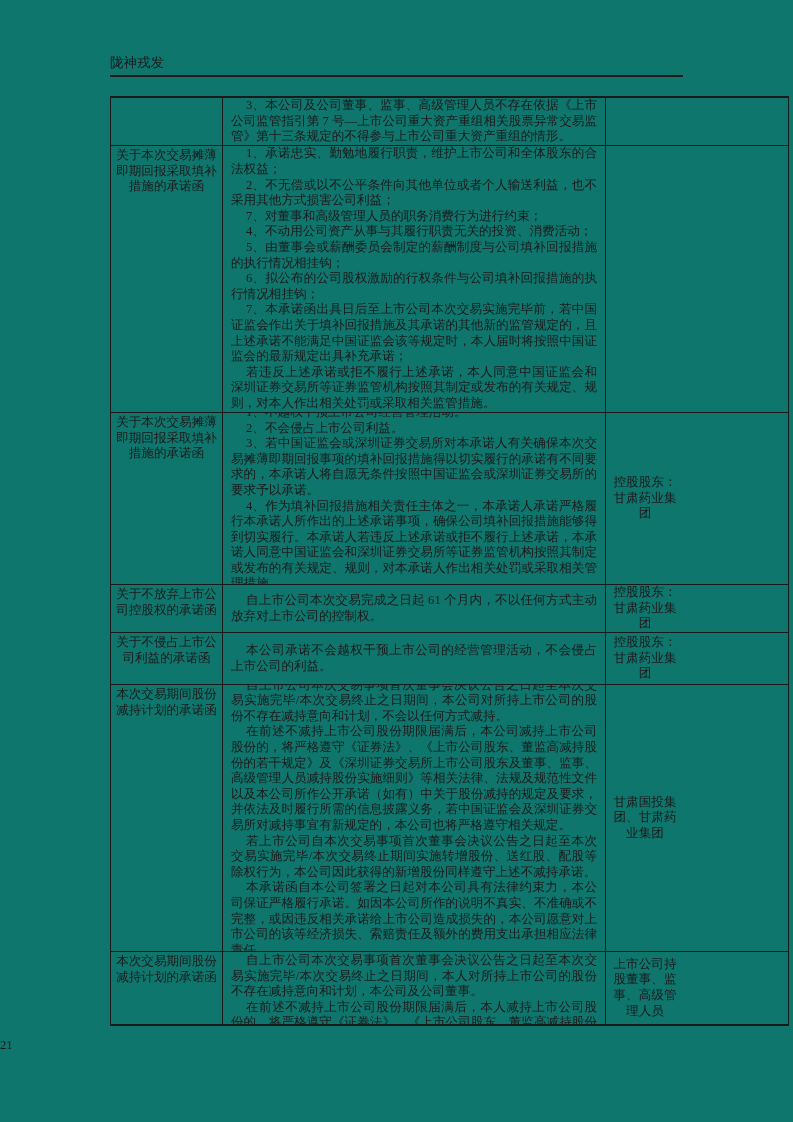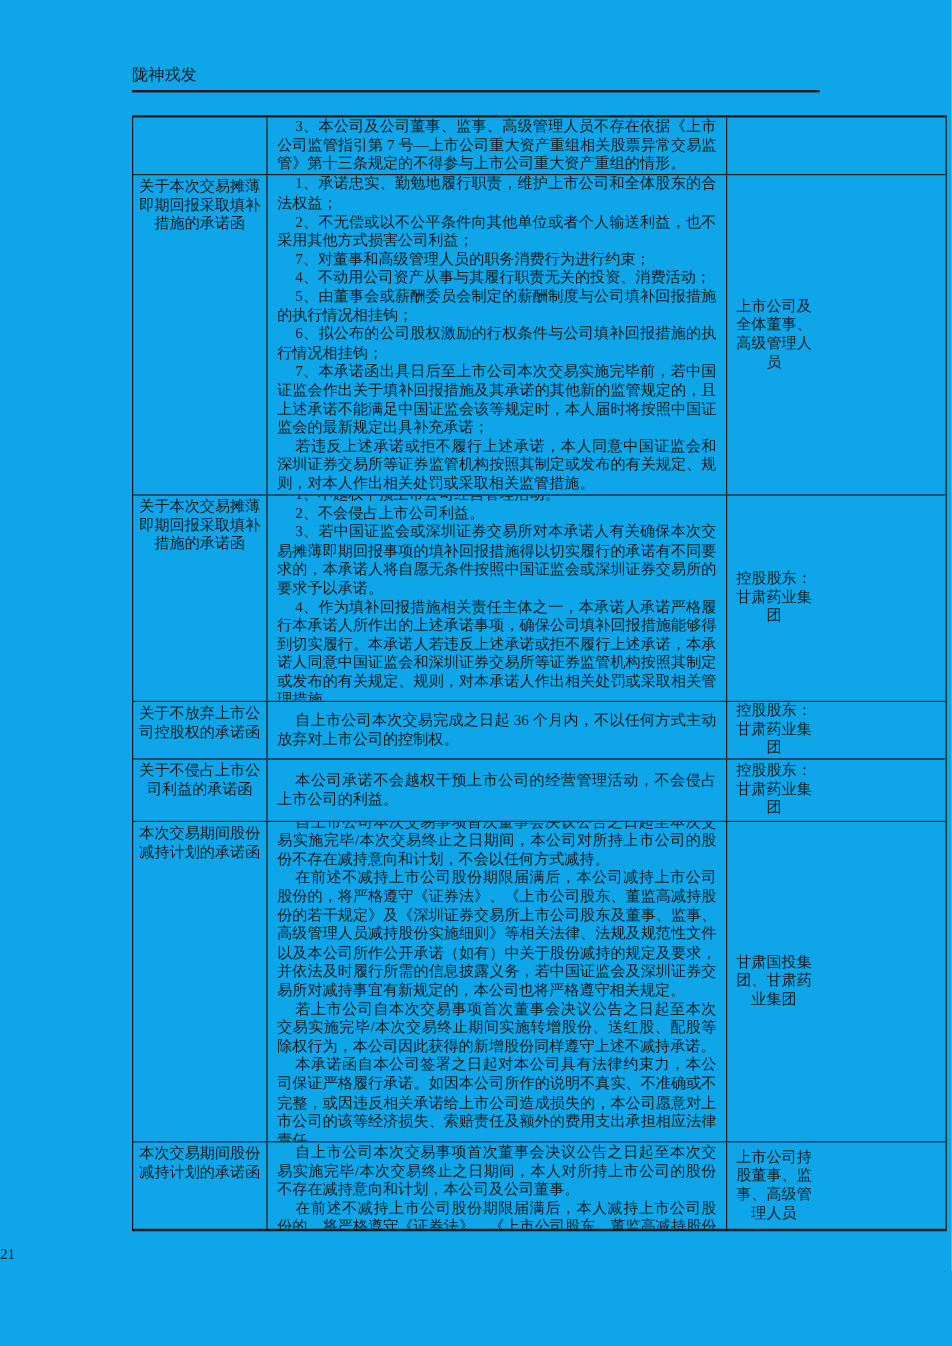--- a/index.html
+++ b/index.html
@@ -1,21 +1,21 @@
 <!DOCTYPE html>
 <html><head>
 <meta charset="utf-8">
 <style>
   html,body{margin:0;padding:0;}
   body{
     width:793px;height:1122px;position:relative;background:#ffffff;
     font-family:"Liberation Serif","DejaVu Serif",serif;
     color:#1a1a1a;
   }
-  .page{position:absolute;inset:0;width:793px;height:1122px;background:#0ea5e9;overflow:hidden;}
+  .page{position:absolute;inset:0;width:793px;height:1122px;background:#0f766e;overflow:hidden;}
 
   
   .hdr{
     position:absolute;left:110px;top:55px;width:573px;
     display:flex;justify-content:space-between;align-items:flex-end;
     font-size:13.5px;line-height:16px;
     border-bottom:2px solid #1a1a1a;padding-bottom:4px;
   }
 
   
@@ -85,23 +85,20 @@
       <div class="cell c2">
         <p class="para">1、承诺忠实、勤勉地履行职责，维护上市公司和全体股东的合法权益；</p>
         <p class="para">2、不无偿或以不公平条件向其他单位或者个人输送利益，也不采用其他方式损害公司利益；</p>
         <p class="para">7、对董事和高级管理人员的职务消费行为进行约束；</p>
         <p class="para">4、不动用公司资产从事与其履行职责无关的投资、消费活动；</p>
         <p class="para">5、由董事会或薪酬委员会制定的薪酬制度与公司填补回报措施的执行情况相挂钩；</p>
         <p class="para">6、拟公布的公司股权激励的行权条件与公司填补回报措施的执行情况相挂钩；</p>
         <p class="para">7、本承诺函出具日后至上市公司本次交易实施完毕前，若中国证监会作出关于填补回报措施及其承诺的其他新的监管规定的，且上述承诺不能满足中国证监会该等规定时，本人届时将按照中国证监会的最新规定出具补充承诺；</p>
         <p class="para">若违反上述承诺或拒不履行上述承诺，本人同意中国证监会和深圳证券交易所等证券监管机构按照其制定或发布的有关规定、规则，对本人作出相关处罚或采取相关监管措施。</p>
       </div>
-      <div class="cell c3">
-        <div>上市公司及全体董事、高级管理人员</div>
-      </div>
     </div>
 
     <div class="trow r2">
       <div class="cell c1">
         <div>关于本次交易摊薄即期回报采取填补措施的承诺函</div>
       </div>
       <div class="cell c2">
         <p class="para">1、不越权干预上市公司经营管理活动。</p>
         <p class="para">2、不会侵占上市公司利益。</p>
         <p class="para">3、若中国证监会或深圳证券交易所对本承诺人有关确保本次交易摊薄即期回报事项的填补回报措施得以切实履行的承诺有不同要求的，本承诺人将自愿无条件按照中国证监会或深圳证券交易所的要求予以承诺。</p>
@@ -110,21 +107,21 @@
       <div class="cell c3">
         <div>控股股东：甘肃药业集团</div>
       </div>
     </div>
 
     <div class="trow r3">
       <div class="cell c1">
         <div>关于不放弃上市公司控股权的承诺函</div>
       </div>
       <div class="cell c2">
-        <p class="para">自上市公司本次交易完成之日起 36 个月内，不以任何方式主动放弃对上市公司的控制权。</p>
+        <p class="para">自上市公司本次交易完成之日起 61 个月内，不以任何方式主动放弃对上市公司的控制权。</p>
       </div>
       <div class="cell c3">
         <div>控股股东：甘肃药业集团</div>
       </div>
     </div>
 
     <div class="trow r4">
       <div class="cell c1">
         <div>关于不侵占上市公司利益的承诺函</div>
       </div>

